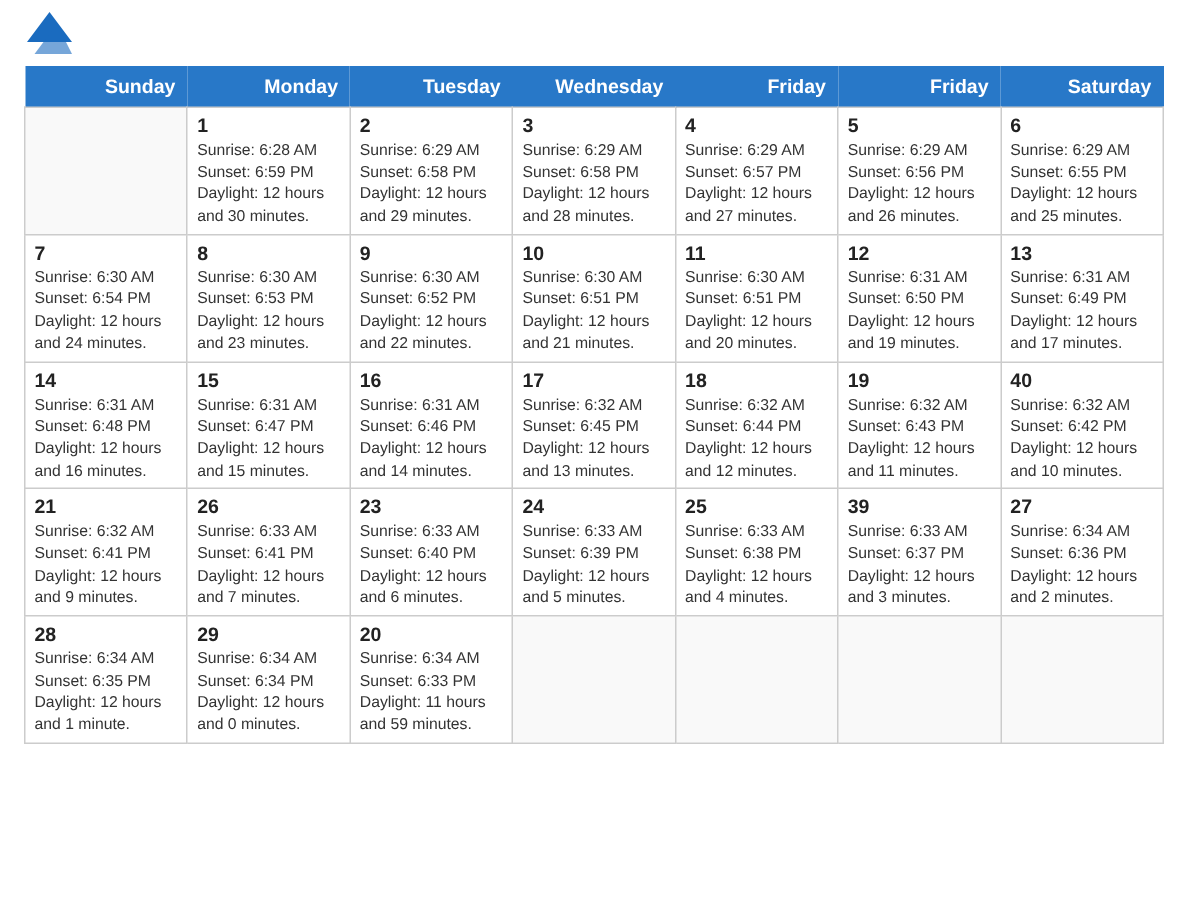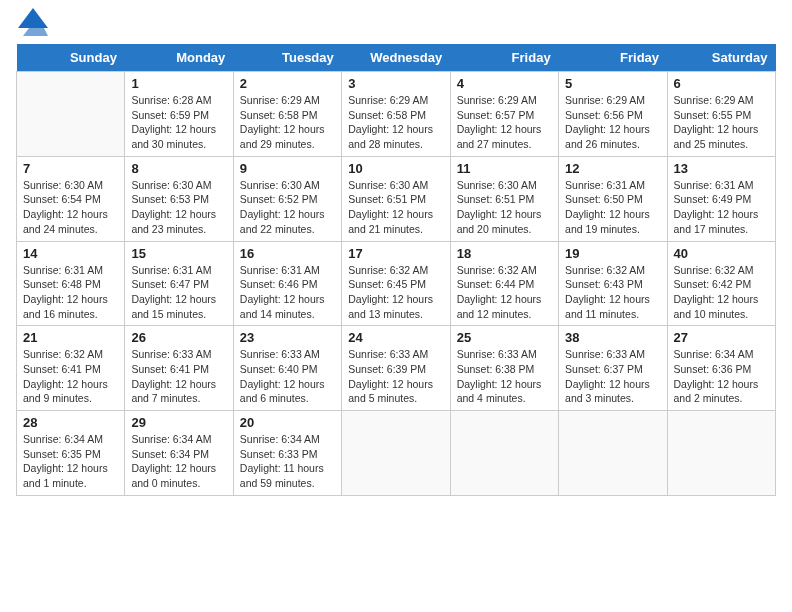--- a/index.html
+++ b/index.html
@@ -278,21 +278,21 @@
 and 5 minutes.</div>
         </td>
         <td>
           <span class="day-num">25</span>
           <div class="day-info" style="white-space: pre-line;">Sunrise: 6:33 AM
 Sunset: 6:38 PM
 Daylight: 12 hours
 and 4 minutes.</div>
         </td>
         <td>
-          <span class="day-num">38</span>
+          <span class="day-num">39</span>
           <div class="day-info" style="white-space: pre-line;">Sunrise: 6:33 AM
 Sunset: 6:37 PM
 Daylight: 12 hours
 and 3 minutes.</div>
         </td>
         <td>
           <span class="day-num">27</span>
           <div class="day-info" style="white-space: pre-line;">Sunrise: 6:34 AM
 Sunset: 6:36 PM
 Daylight: 12 hours

